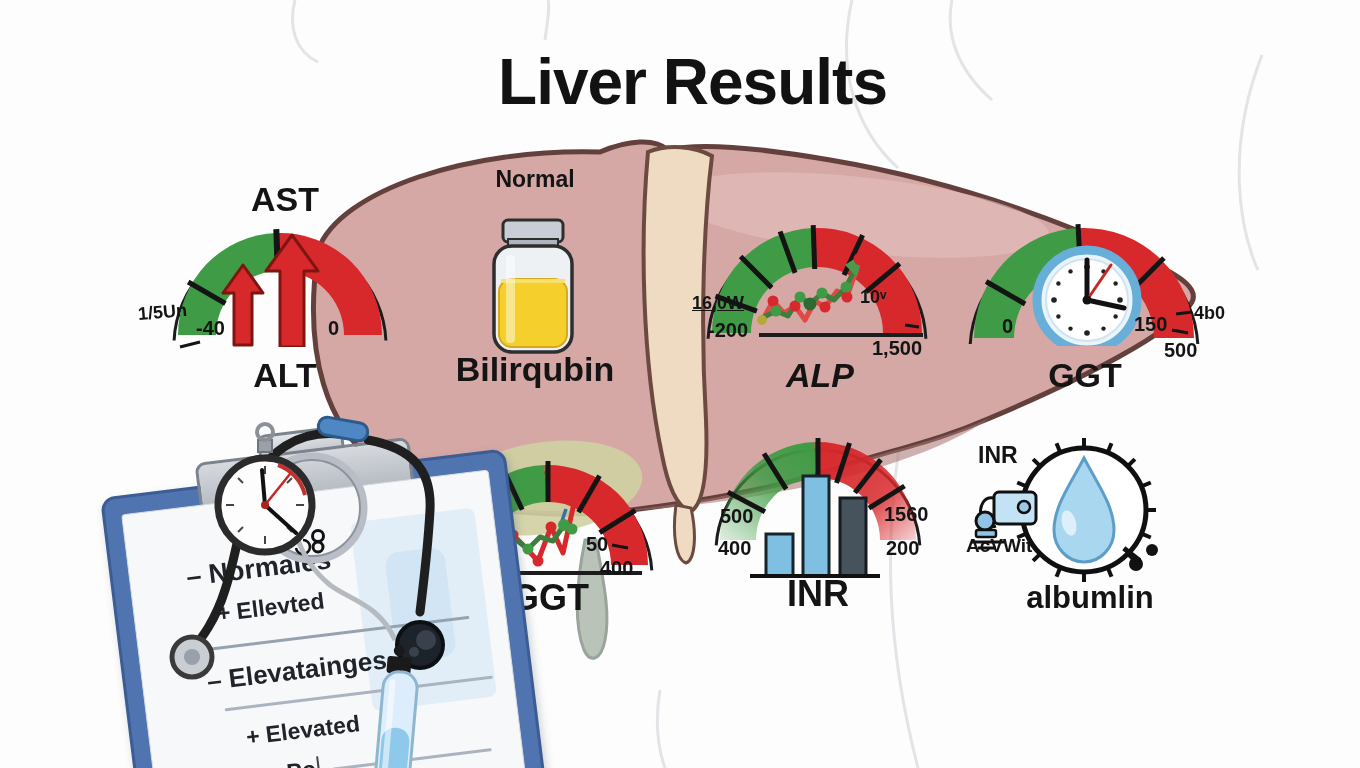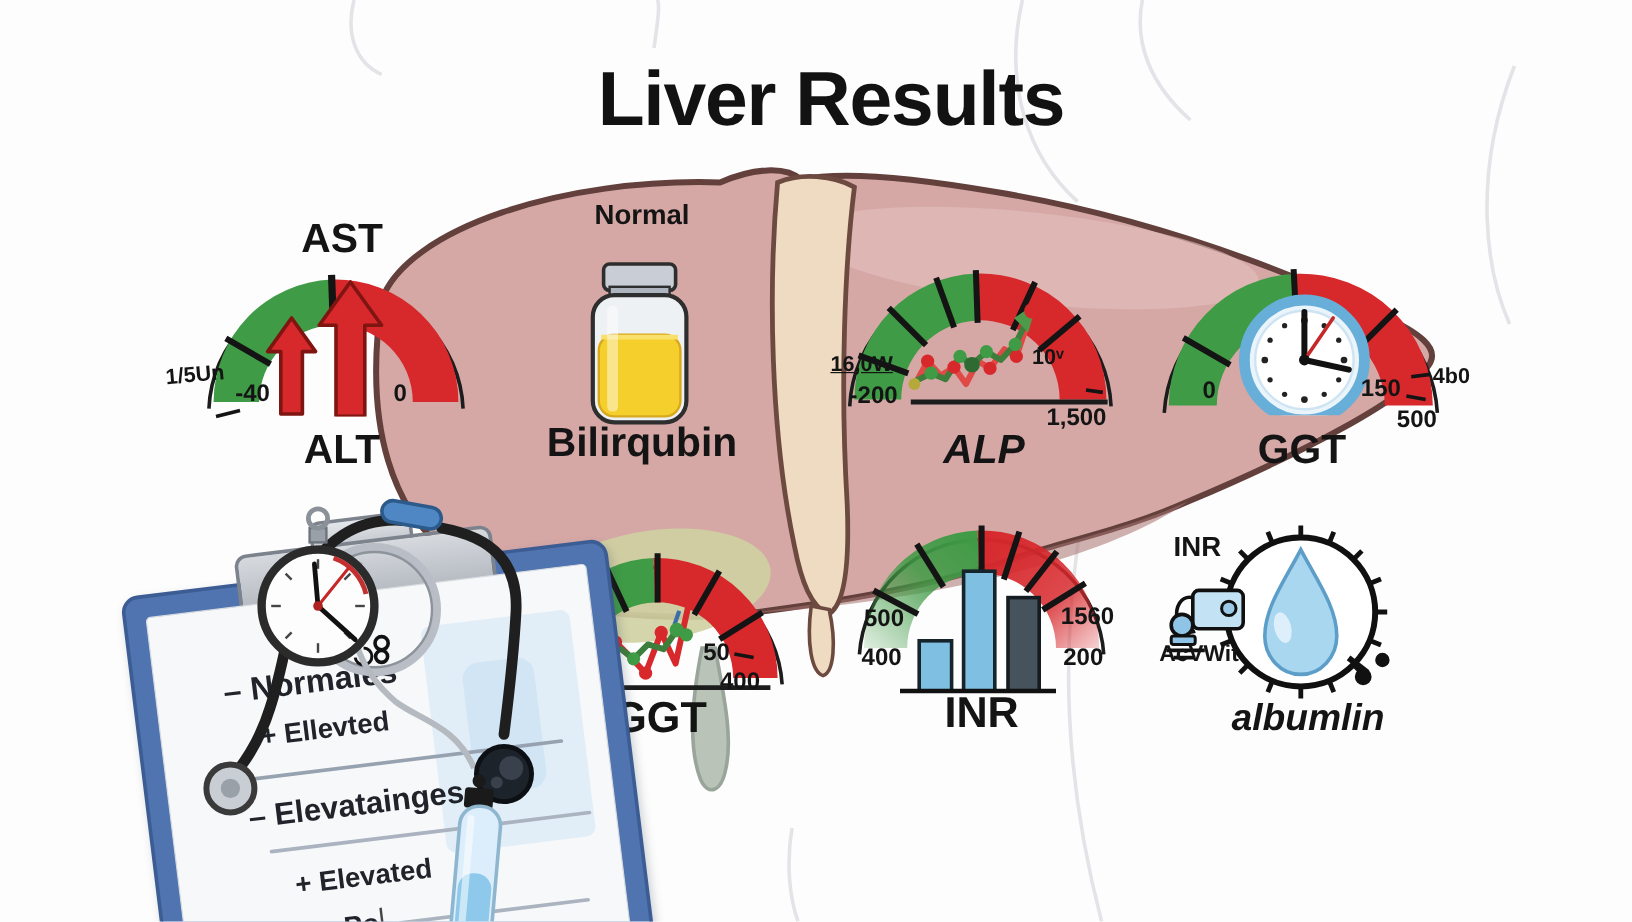--- a/index.html
+++ b/index.html
@@ -300,21 +300,21 @@
     <rect x="12" y="2" width="42" height="32" rx="5" fill="#c3e2f4" stroke="#101010" stroke-width="3"></rect>
     <circle cx="42" cy="17" r="6" fill="#9ccae6" stroke="#101010" stroke-width="2.5"></circle>
     <circle cx="3" cy="31" r="9" fill="#8fc4e6" stroke="#101010" stroke-width="3"></circle>
     <rect x="-6" y="40" width="20" height="7" rx="2" fill="#8fc4e6" stroke="#101010" stroke-width="2.5"></rect>
     <line x1="-10" y1="52" x2="22" y2="52" stroke="#101010" stroke-width="3"></line>
     <line x1="-4" y1="58" x2="14" y2="58" stroke="#101010" stroke-width="3"></line>
   </g>
 </svg>
 <div class="lbl" style="left:978px;top:444px;font-size:23px;">INR</div>
 <div class="lbl" style="left:966px;top:536px;font-size:19px;">AcVWit</div>
-<div class="lbl ctr" style="left:1010px;top:582px;width:160px;font-size:31px;font-style:italic;">albumlin</div>
+<div class="lbl ctr" style="left:1010px;top:582px;width:160px;font-size:31px;">albumlin</div>
 
 <div class="clipboard">
   <div class="clip-tab"></div>
   <div class="clip-metal"></div>
   <div class="paper">
     <div class="wm" style="left:225px;top:35px;width:125px;height:190px;"></div>
     <div class="wm" style="left:255px;top:70px;width:60px;height:110px;background:#d2e5f4;border-radius:14px;"></div>
     <div class="pline" style="left:56px;top:54px;font-size:27px;">– Normales</div>
     <div class="pline" style="left:82px;top:96px;font-size:23px;font-weight:600;">+ Ellevted</div>
     <div class="rule" style="left:52px;top:142px;width:280px;"></div>

